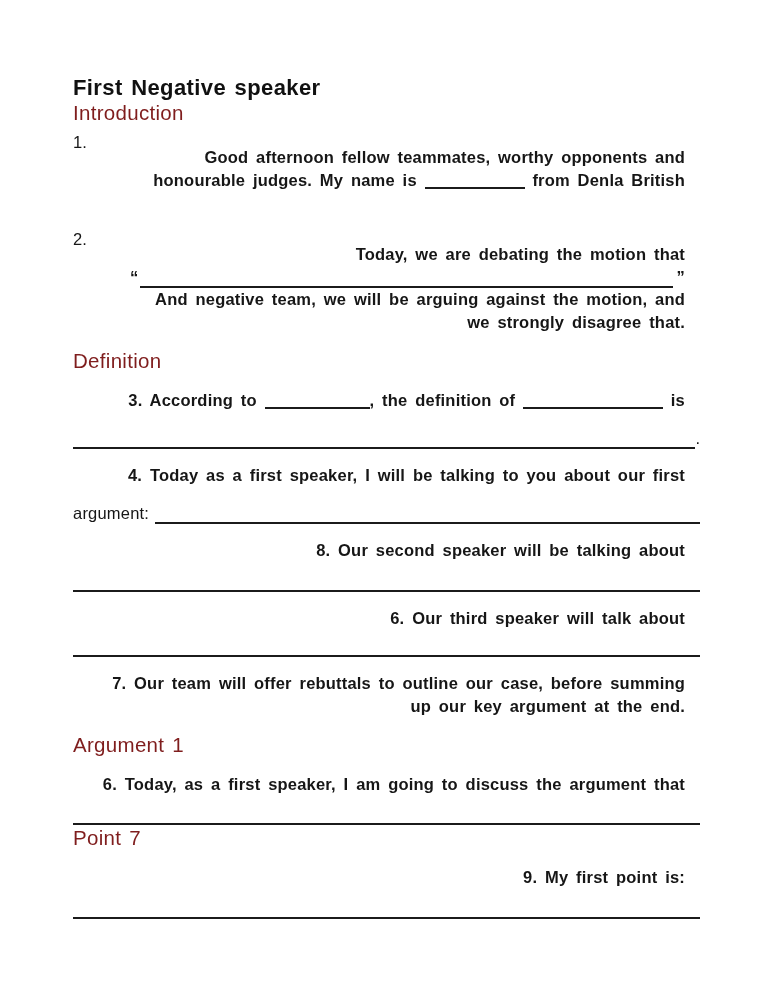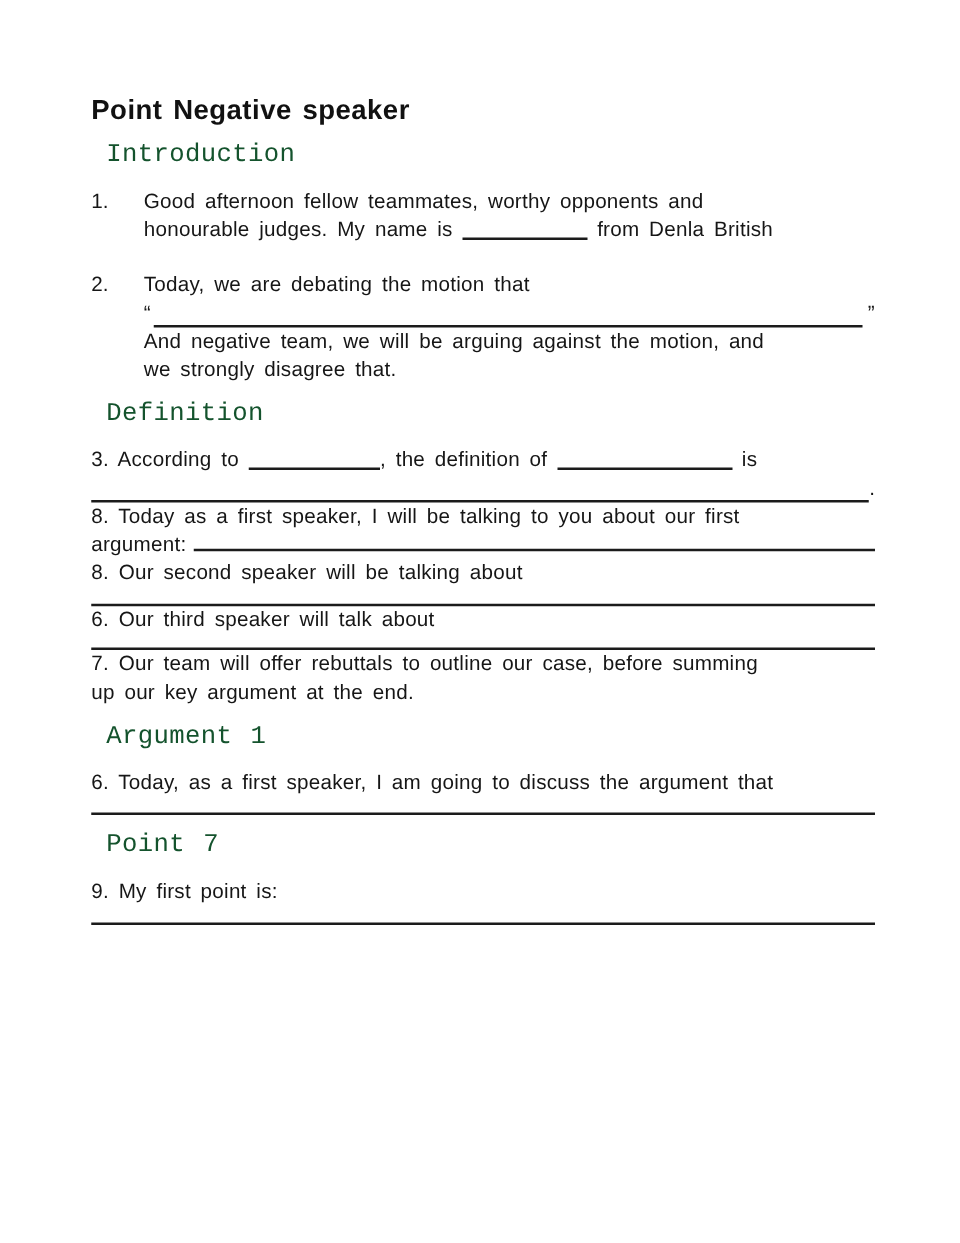--- a/index.html
+++ b/index.html
@@ -11,58 +11,58 @@
     background:#ffffff;
     overflow:hidden;
     font-family:"Liberation Sans","DejaVu Sans",sans-serif;
     color:#161616;
   }
   h1.doc-title{
     margin:0;font-size:22px;line-height:24px;font-weight:700;
     letter-spacing:.4px;word-spacing:2px;color:#111;
   }
   h2.sec{
-    margin:12px;font-size:20.5px;line-height:26px;font-weight:400;
-    letter-spacing:.3px;word-spacing:2px;color:#14532d;font-family:Liberation Mono, monospace;
+    margin:0;font-size:20.5px;line-height:26px;font-weight:400;
+    letter-spacing:.3px;word-spacing:2px;color:#7f1d1d;
   }
   p.body, .item-body{
-    margin:0;font-size:16.5px;line-height:22.5px;font-weight:400;
-    letter-spacing:.2px;word-spacing:3px;
+    margin:15px;font-size:16.5px;line-height:22.5px;font-weight:700;
+    letter-spacing:.2px;word-spacing:3px;text-align:right;
   }
   .num-item{display:flex;}
   .num{width:42px;flex-shrink:0;font-size:16.5px;line-height:22.5px;}
   .item-body{flex:1;}
   
   .mt3{margin-top:3px}.mt5{margin-top:5px}.mt8{margin-top:8px}
   .mt22{margin-top:22px}.mt23{margin-top:23px}.mt24{margin-top:24px}
   .mt29{margin-top:29px}.mt32{margin-top:32px}.mt33{margin-top:33px}
   
   .blank-inline{
     display:inline-block;border-bottom:2px solid #1b1b1b;
     height:12px;vertical-align:-3px;
   }
   .w100{width:100px}.w105{width:105px}.w140{width:140px}
   .blank-full{
     border-bottom:2px solid #1b1b1b;height:12px;
   }.bf-h11{height:11px}.bf-h13{height:13px}.bf-h14{height:14px}
-  .fill-row{display:flex;align-items:flex-start;}
+  .fill-row{display:flex;align-items:flex-end;}
   .blank-grow{flex:1;border-bottom:2px solid #1b1b1b;height:14px;}
   .quote-row{display:flex;align-items:flex-end;}
   .quote-row .q{font-size:16.5px;line-height:22.5px;}
   .quote-row .blank-grow{margin:0 4px 0 2px;height:15px;}
   .line-with-period{display:flex;align-items:flex-end;font-size:16.5px;line-height:22.5px;}
   .line-with-period .blank-grow{height:15px;}
   .nogap{margin:0}
 </style>
 </head>
 <body>
 
 <div class="page">
 
-  <h1 class="doc-title">Point Negative speaker</h1>
+  <h1 class="doc-title">First Negative speaker</h1>
 
   <h2 class="sec mt8">Introduction</h2>
 
   <div class="num-item mt5">
     <span class="num">1.</span>
     <div class="item-body">
       <span>Good afternoon fellow teammates, worthy opponents and</span><br>
       <span>honourable judges. My name is</span>
       <span class="blank-inline w100"></span>
       <span>from Denla British</span><br>
@@ -90,21 +90,21 @@
     <span class="blank-inline w105"></span><span>, the definition of</span>
     <span class="blank-inline w140"></span>
     <span>is</span>
   </p>
   <div class="line-with-period">
     <span class="blank-grow"></span>
       <span>.</span>
   </div>
 
   <p class="body mt33">
-    <span>8. Today as a first speaker, I will be talking to you about our first</span>
+    <span>4. Today as a first speaker, I will be talking to you about our first</span>
   </p>
   <div class="fill-row">
     <span class="body nogap" style="font-size:16.5px;line-height:22.5px;letter-spacing:.2px;">argument:</span>
     <span class="blank-grow" style="margin-left:6px;"></span>
   </div>
 
   <p class="body mt23">8. Our second speaker will be talking about</p>
   <div class="blank-full bf-h13"></div>
 
   <p class="body mt29">6. Our third speaker will talk about</p>

